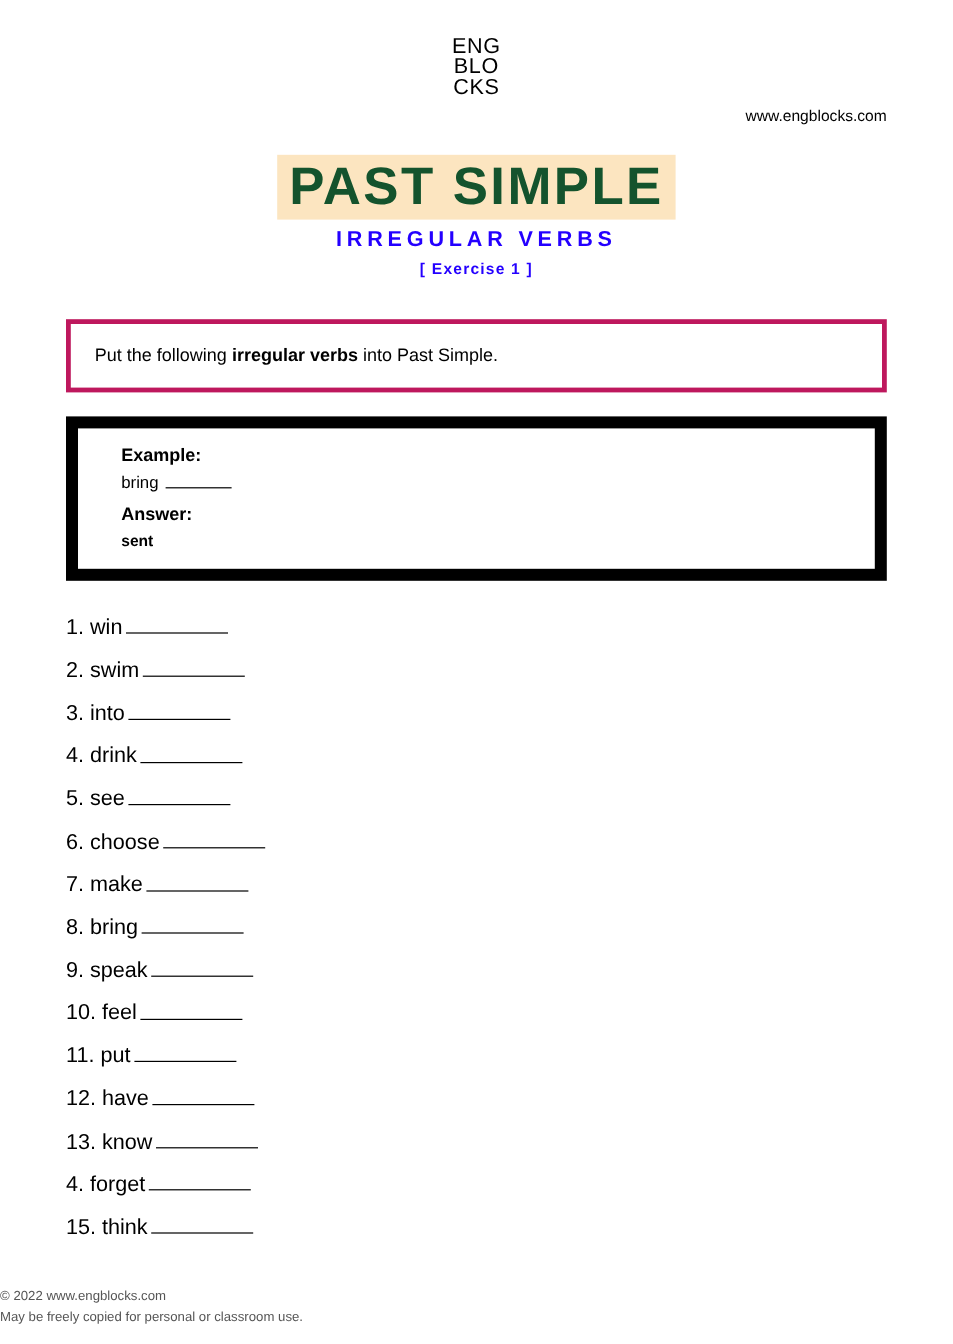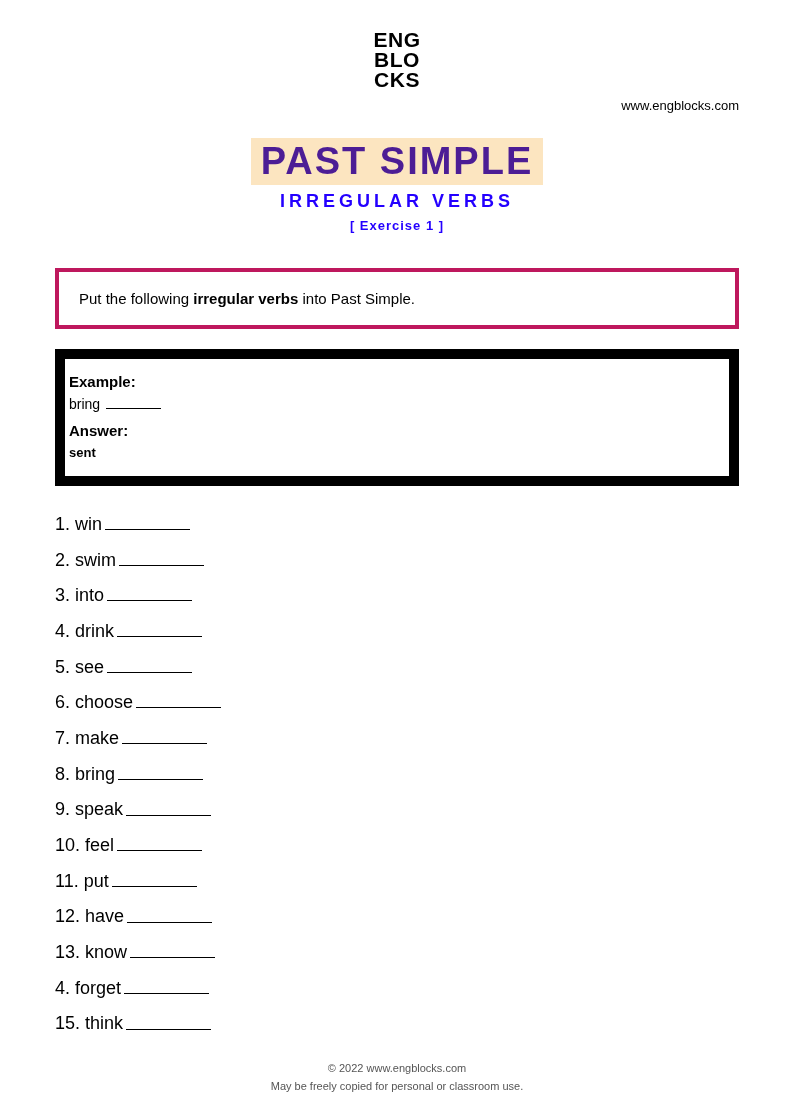--- a/index.html
+++ b/index.html
@@ -11,43 +11,43 @@
     margin: 0 auto;
     padding: 30px 55px 20px 55px;
     color: #000;
     position: relative;
   }
   .header {
     text-align: center;
     margin-bottom: 25px;
   }
   .logo {
-    font-weight: 700;
-    font-size: 21px;
+    font-weight: 400;
+    font-size: 18px;
     line-height: 0.95;
     letter-spacing: 0.5px;
     margin-bottom: 8px;
     display: inline-block;
   }
   .logo-line { display: block; }
   .site-url {
     font-size: 13px;
     color: #000;
     text-align: right;
   }
   .title-block {
     text-align: center;
     margin-bottom: 35px;
   }
   .title-main {
     display: inline-block;
     background: #fce5c0;
-    color: #4c1d95;
+    color: #14532d;
     font-weight: 900;
-    font-size: 38px;
+    font-size: 44px;
     letter-spacing: 2px;
     padding: 2px 10px;
     margin-bottom: 6px;
   }
   .title-sub {
     display: block;
     color: #2400ff;
     font-weight: 900;
     font-size: 18px;
     letter-spacing: 4px;
@@ -62,21 +62,21 @@
   }
   .instruction-box {
     border: 4px solid #be185d;
     padding: 18px 20px;
     text-align: left;
     font-size: 15px;
     margin-bottom: 20px;
   }
   .example-box {
     border: 10px solid #000;
-    padding: 14px 20px 16px 4px;
+    padding: 14px 20px 16px 36px;
     font-size: 14px;
     margin-bottom: 28px;
   }
   .example-box .label {
     font-weight: 700;
     margin-bottom: 6px;
     font-size: 15px;
   }
   .example-box .row {
     margin-bottom: 10px;
@@ -103,24 +103,24 @@
   .blank {
     display: inline-block;
     border-bottom: 1.5px solid #000;
     width: 85px;
     height: 0.9em;
     vertical-align: baseline;
     margin-left: 3px;
   }
   .footer {
     position: absolute;
-    bottom: 28px;
+    bottom: 16px;
     left: 0;
     right: 0;
-    text-align: center;
+    text-align: left;
     font-size: 11px;
     color: #555;
   }
   .footer .line1 { margin-bottom: 6px; }
 </style>
 </head>
 <body>
 
 <div class="header">
   <div class="logo">

